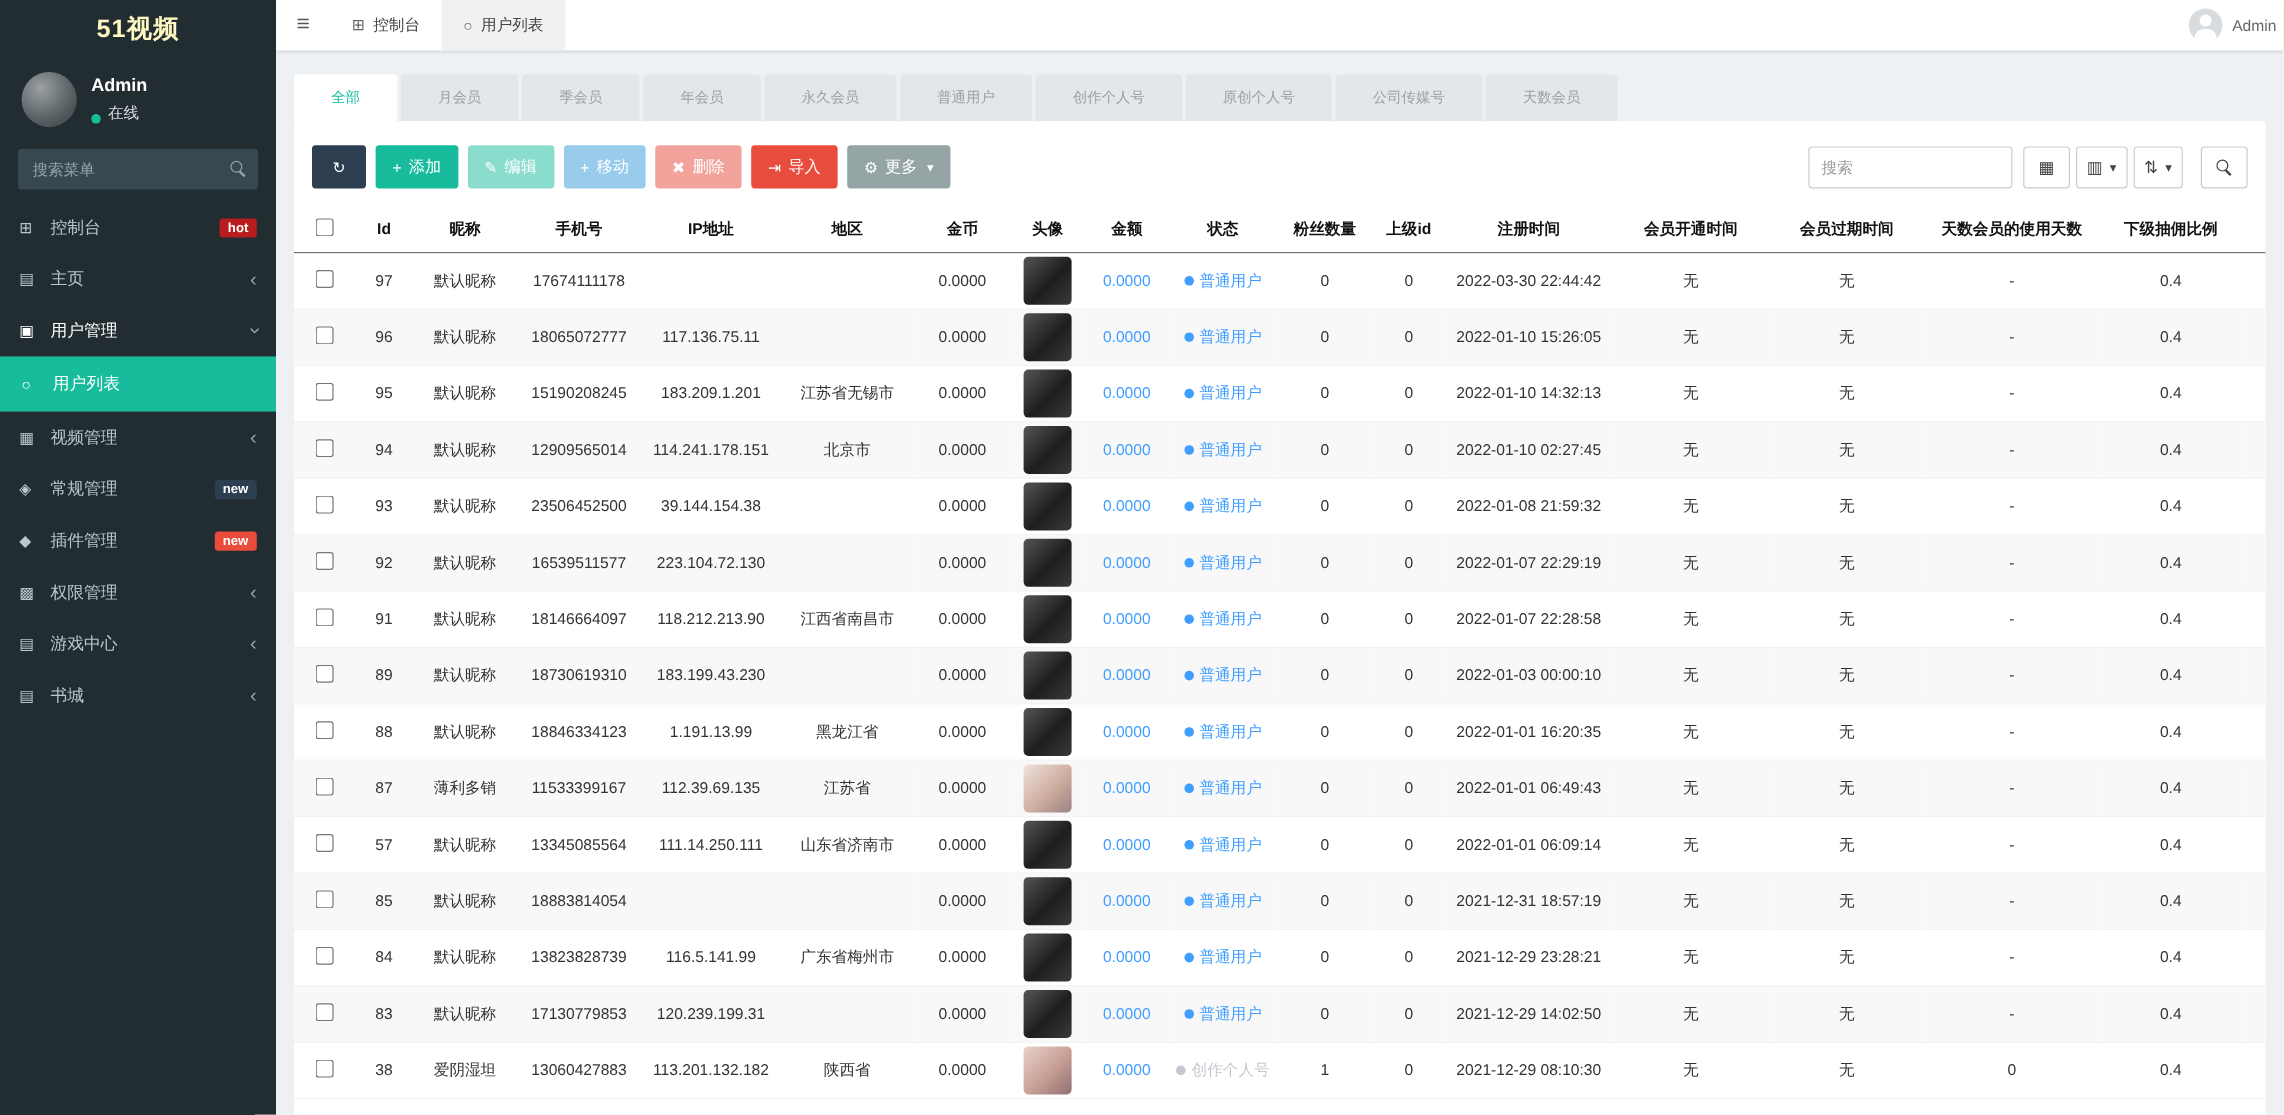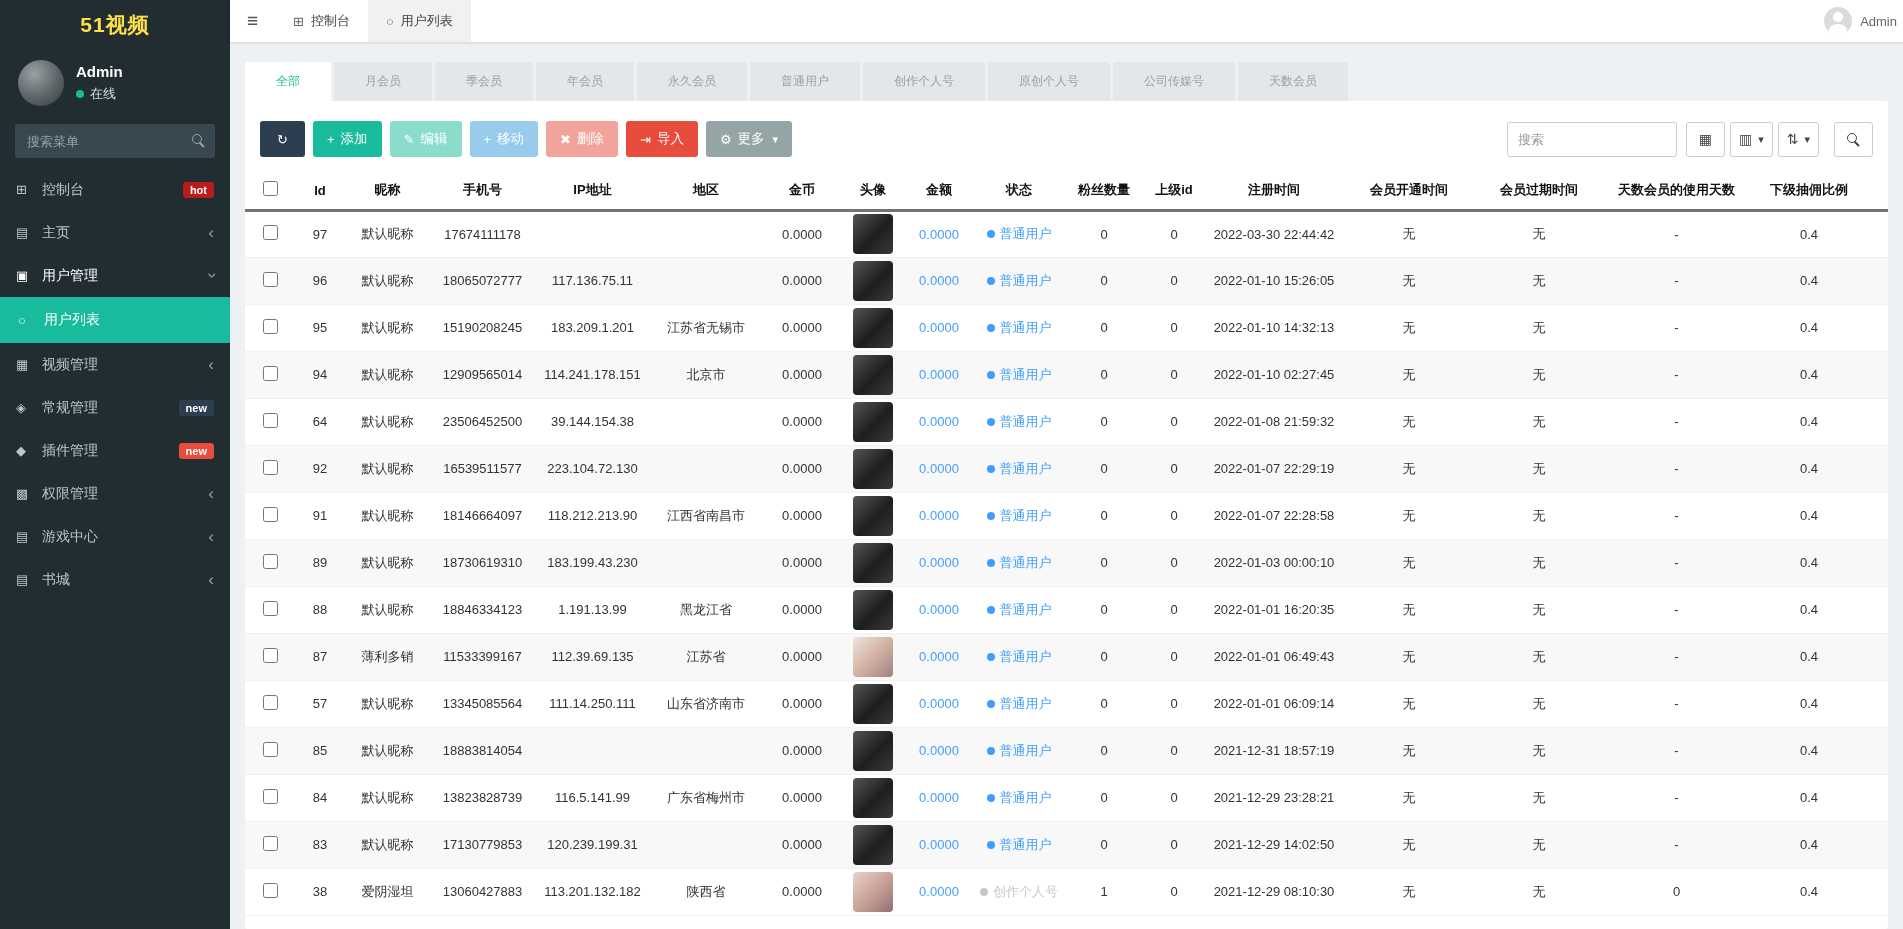--- a/index.html
+++ b/index.html
@@ -2,25 +2,25 @@
 <html><head>
 <meta charset="utf-8">
 <style>
   * { box-sizing: border-box; margin: 0; padding: 0; }
   html,body { width:1903px; height:929px; overflow:hidden; }
   body { font-family:"Liberation Sans","DejaVu Sans",sans-serif; background:#eef1f4; font-size:13px; }
   .app { display:flex; width:1903px; height:929px; }
 
   
   .sidebar { width:230px; flex-shrink:0; background:#222d32; color:#b8c7ce; display:flex; flex-direction:column; }
-  .logo { height:50px; line-height:50px; text-align:center; color:#fde047; font-size:21px; font-weight:bold; letter-spacing:1px; }
+  .logo { height:50px; line-height:50px; text-align:center; color:#fef9c3; font-size:21px; font-weight:bold; letter-spacing:1px; }
   .user-panel { display:flex; align-items:center; gap:12px; padding:10px 18px 12px; }
   .user-avatar { width:46px; height:46px; border-radius:50%; background:radial-gradient(circle at 35% 30%, #9aa0a4, #5d6468 55%, #343a3e); flex-shrink:0; }
   .user-name { color:#fff; font-weight:bold; font-size:15px; margin-bottom:5px; }
-  .user-status { font-size:13px; color:#d7dde0; display:flex; align-items:center; gap:6px; }
+  .user-status { font-size:13px; color:#d7dde0; display:flex; align-items:flex-end; gap:6px; }
   .status-dot { width:8px; height:8px; border-radius:50%; background:#18bc9c; display:inline-block; }
   .menu-search { margin:6px 15px 10px; position:relative; }
   .menu-search input { width:100%; height:34px; background:#374850; border:none; border-radius:3px; padding:0 30px 0 12px; color:#ccc; font-size:13px; outline:none; }
   .menu-search input::placeholder { color:#90a4ae; }
   .menu-search .mag { position:absolute; right:10px; top:10px; color:#90a4ae; }
   .mag { width:13px; height:13px; position:relative; display:inline-block; }
   .mag::before { content:""; position:absolute; width:8px; height:8px; border:1.5px solid currentColor; border-radius:50%; left:0; top:0; }
   .mag::after { content:""; position:absolute; width:6px; height:1.5px; background:currentColor; transform:rotate(45deg); left:7px; top:10px; }
   .menu { flex:1; overflow:hidden; }
   .menu-item { display:flex; align-items:center; height:43px; padding:0 16px; font-size:14px; color:#b8c7ce; cursor:pointer; text-decoration:none; }
@@ -64,21 +64,21 @@
   .caret { font-size:11px; margin-left:2px; }
   .toolbar-right { margin-left:auto; display:flex; align-items:center; gap:5px; }
   .search-input { width:170px; height:35px; border:1px solid #ccc; border-radius:3px; padding:0 10px; font-size:13px; color:#555; outline:none; margin-right:4px; }
   .search-input::placeholder { color:#999; }
   .icon-btn { height:35px; min-width:39px; background:#fff; border:1px solid #ccc; border-radius:3px; display:inline-flex; align-items:center; justify-content:center; gap:4px; color:#444; font-size:14px; cursor:pointer; padding:0 8px; }
   .icon-btn.last { margin-left:10px; }
 
   
   .table-wrap { flex:1; overflow:hidden; }
   table { border-collapse:collapse; table-layout:fixed; width:1704px; }
-  th { font-size:13px; font-weight:bold; color:#121212; height:38px; border-bottom:3px solid #737373; text-align:center; white-space:nowrap; overflow:hidden; }
+  th { font-size:13px; font-weight:bold; color:#121212; height:38px; border-bottom:1px solid #737373; text-align:center; white-space:nowrap; overflow:hidden; }
   td { font-size:13px; color:#333; height:47px; text-align:center; white-space:nowrap; overflow:hidden; border-bottom:1px solid #f2f2f2; }
   tbody tr:nth-child(even) td { background:#f8f8f8; }
   td a.amount { color:#409eff; text-decoration:none; cursor:pointer; }
   .status { display:inline-flex; align-items:center; gap:5px; }
   .status .dot { width:8px; height:8px; border-radius:50%; background:currentColor; display:inline-block; }
   .status.normal { color:#409eff; }
   .status.creator { color:#c3c9cf; }
   .avatar { width:40px; height:40px; border-radius:4px; display:inline-block; vertical-align:middle; }
   .avatar.dark { background:linear-gradient(135deg,#555 0%,#1e1e1e 55%,#3a3a3a 100%); }
   .avatar.light { background:linear-gradient(135deg,#efe3dd 0%,#cfae9f 55%,#9d8286 100%); }
@@ -364,21 +364,21 @@
                   <td>0</td>
                   <td>2022-01-10 02:27:45</td>
                   <td>无</td>
                   <td>无</td>
                   <td>-</td>
                   <td>0.4</td>
                   <td></td>
                 </tr>
                 <tr>
                   <td><input type="checkbox" style=""></td>
-                  <td>64</td>
+                  <td>93</td>
                   <td>默认昵称</td>
                   <td>23506452500</td>
                   <td>39.144.154.38</td>
                   <td></td>
                   <td>0.0000</td>
                   <td><span class="avatar dark"></span></td>
                   <td><a class="amount">0.0000</a></td>
                   <td><span class="status normal"><i class="dot"></i>普通用户</span></td>
                   <td>0</td>
                   <td>0</td>

